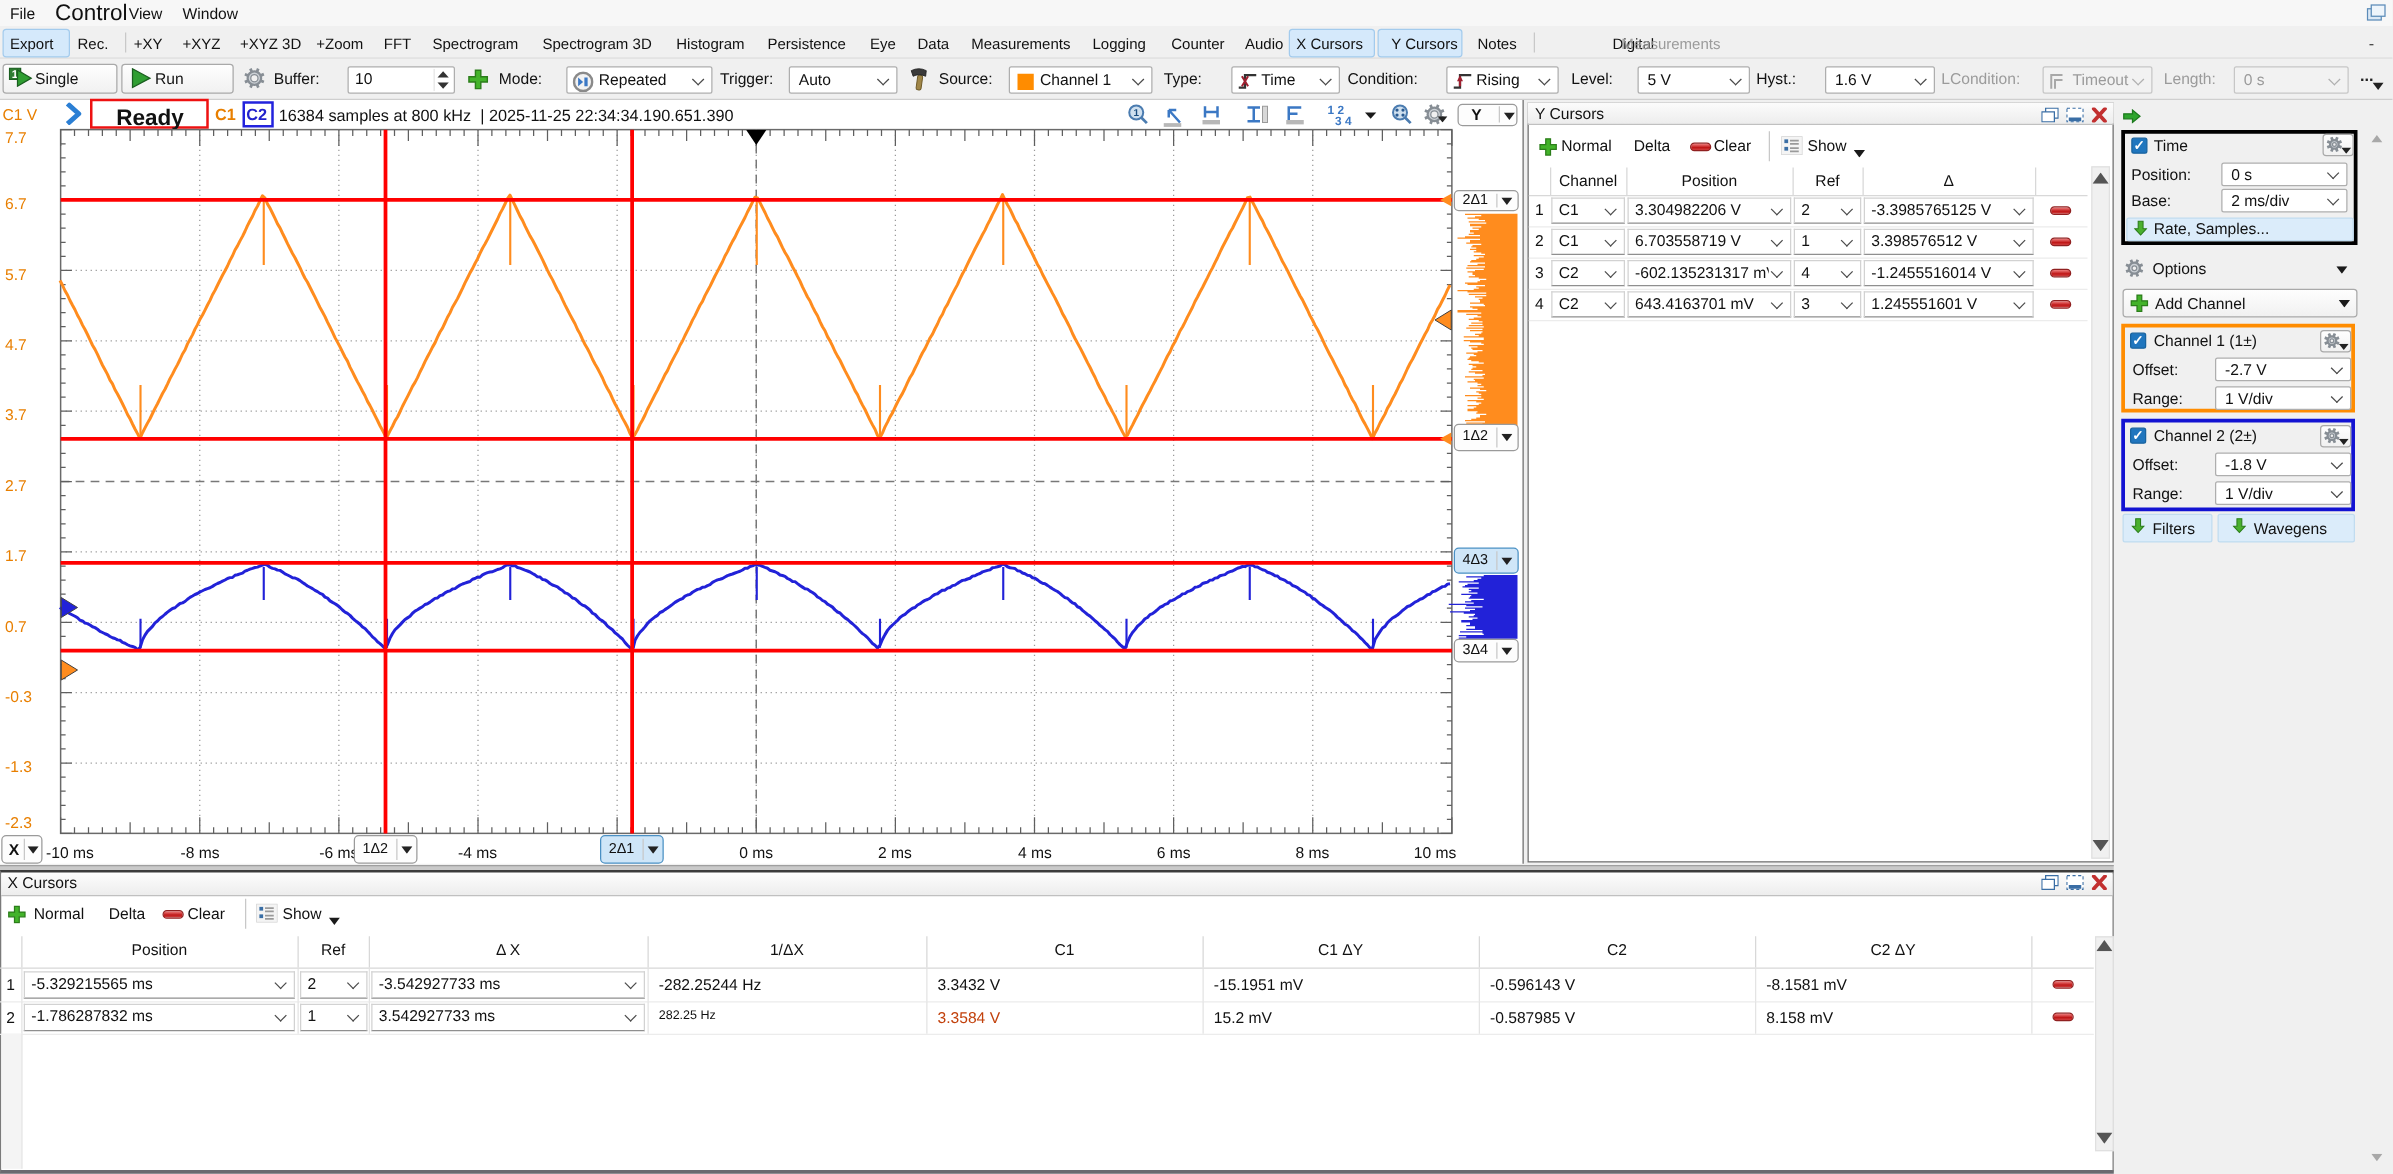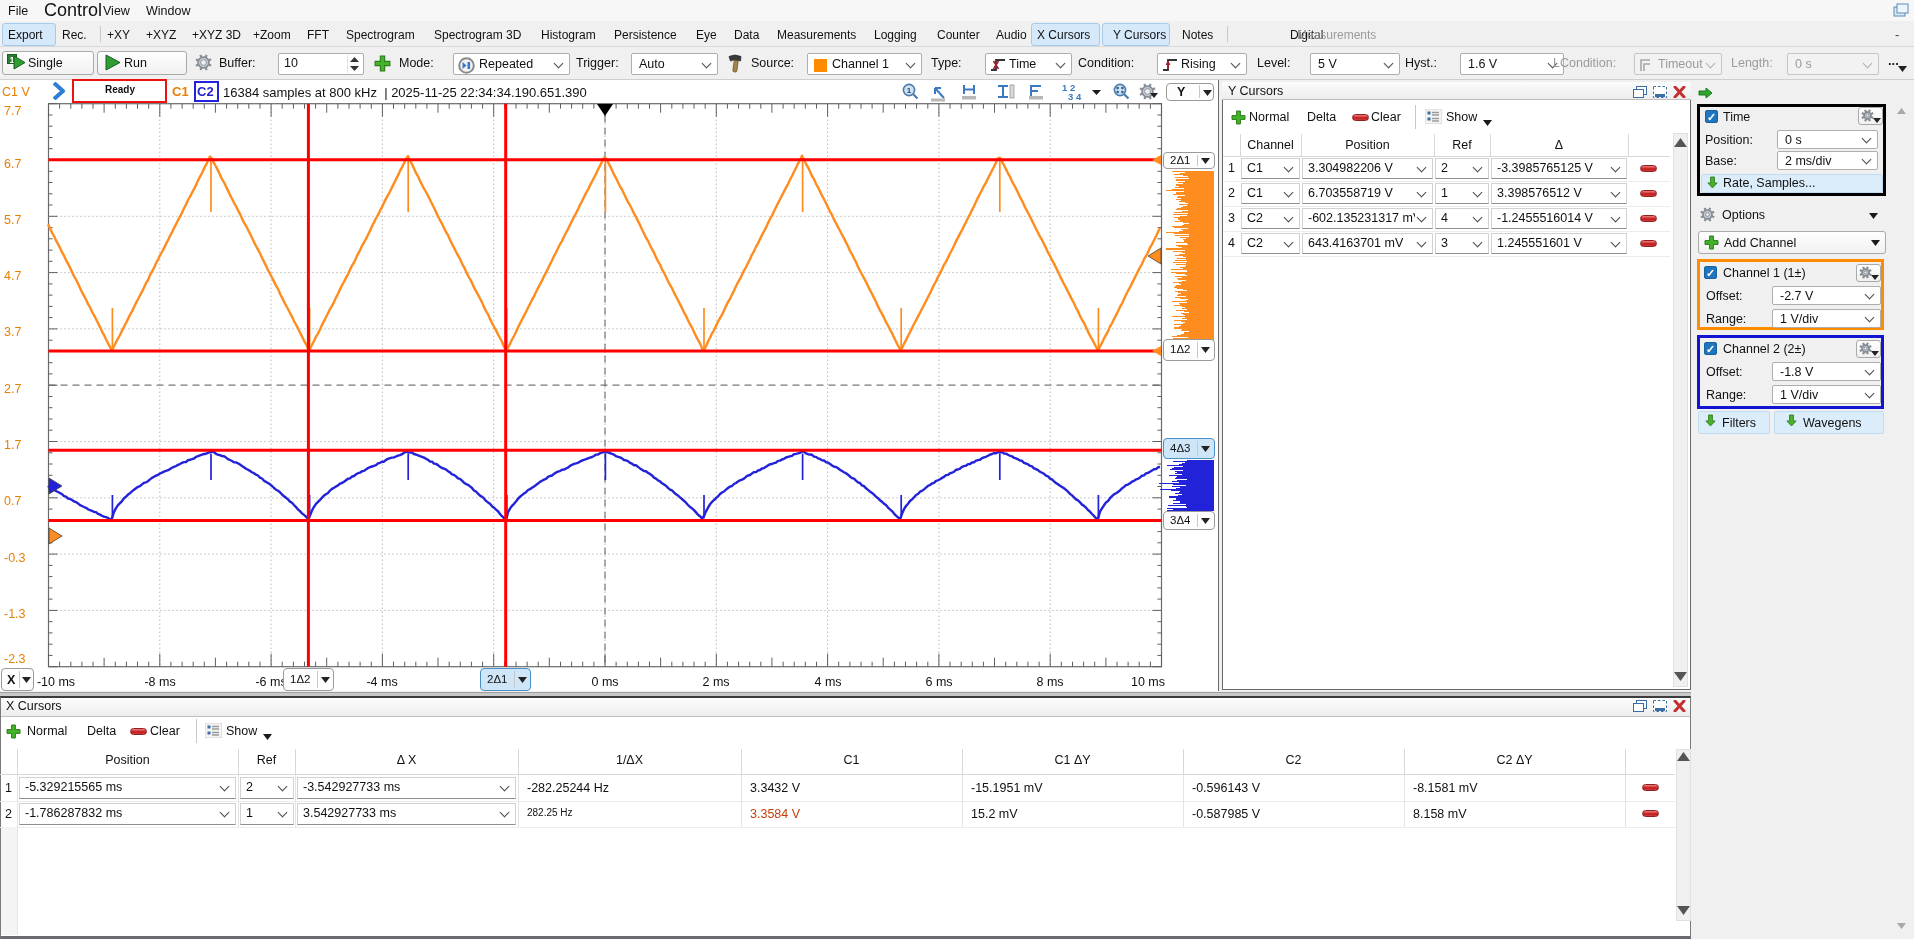--- a/index.html
+++ b/index.html
@@ -139,21 +139,21 @@
     </svg>
 <div class="ctext" style="left:23px;font-size:12.5px;">Rising</div>
 <div class="chev" style="right:7px;top:5.5px;"></div>
 </div>
 <div class="lbl" style="left:1257px;top:56px;font-size:12.5px;color:#111;">Level:</div>
 <div class="combo" style="left:1310px;top:53px;width:90px;height:22px;">
 <div class="ctext" style="left:7px;font-size:12.5px;">5 V</div>
 <div class="chev" style="right:7px;top:5.5px;"></div>
 </div>
 <div class="lbl" style="left:1405px;top:56px;font-size:12.5px;color:#111;">Hyst.:</div>
-<div class="combo" style="left:1460px;top:53px;width:104px;height:22px;">
+<div class="combo" style="left:1460px;top:53px;width:88px;height:22px;">
 <div class="ctext" style="left:7px;font-size:12.5px;">1.6 V</div>
 <div class="chev" style="right:7px;top:5.5px;"></div>
 </div>
 <div class="lbl" style="left:1553px;top:56px;font-size:12.5px;color:#9b9b9b;">LCondition:</div>
 <div class="combo dis" style="left:1634px;top:53px;width:88px;height:22px;">
 <svg class="ab" style="left:5px;top:3.5px" width="15" height="15">
       <path d="M1 13V2h9M4 13V6h6" stroke="#a8a8a8" stroke-width="1.6" fill="none"></path>
     </svg>
 <div class="ctext" style="left:23px;font-size:12.5px;">Timeout</div>
 <div class="chev g" style="right:7px;top:5.5px;"></div>
@@ -166,21 +166,21 @@
 <div class="lbl" style="left:1888px;top:53px;font-size:13px;color:#222;font-weight:bold;">...</div>
 <svg class="ab" style="left:1898px;top:66px" width="9" height="6">
     <polygon points="0,0 9,0 4.5,6" fill="#222"></polygon>
   </svg>
 <div class="ab" style="left:0;top:80px;width:1219px;height:611px;background:#fff;border-right:1px solid #6a6a6a;"></div>
 <div class="lbl" style="left:2px;top:85px;font-size:12.5px;color:#e87f00;">C1 V</div>
 <svg class="ab" style="left:52px;top:82px" width="16" height="18">
     <path d="M2 1l9 8-9 8" stroke="#2b7fd4" stroke-width="4" fill="none" stroke-linejoin="round"></path>
   </svg>
 <div class="ab" style="left:72px;top:79px;width:95px;height:24px;background:#fff;border:2.5px solid #ee1111;"></div>
-<div class="lbl" style="left:120px;top:84px;font-size:10px;color:#111;transform:translateX(-50%);font-weight:bold;">Ready</div>
+<div class="lbl" style="left:120px;top:84px;font-size:18px;color:#111;transform:translateX(-50%);font-weight:bold;">Ready</div>
 <div class="lbl" style="left:172px;top:84px;font-size:13px;color:#e87f00;font-weight:bold;">C1</div>
 <div class="ab" style="left:194px;top:81px;width:25px;height:21px;background:#fff;border:2px solid #2222dd;"></div>
 <div class="lbl" style="left:197px;top:84px;font-size:13px;color:#2222cc;font-weight:bold;">C2</div>
 <div class="lbl" style="left:223px;top:85px;font-size:13px;color:#111;">16384 samples at 800 kHz&nbsp; | 2025-11-25 22:34:34.190.651.390</div>
 <svg class="ab" style="left:898px;top:82px" width="270" height="20">
 <circle cx="11" cy="8" r="5.6" fill="#cfe0ef" stroke="#4b7cb0" stroke-width="1.6"></circle>
     <path d="M15 12l4.5 4.5" stroke="#4b7cb0" stroke-width="2.2"></path>
     <text x="11" y="11" font-size="8" text-anchor="middle" fill="#1a4d80" font-weight="bold">1</text>
 <path d="M46 16L37 6M37 6v6M37 6h6" stroke="#3b78c4" stroke-width="2" fill="none"></path>
     <rect x="33" y="16.5" width="14" height="3" fill="#b8b8b8"></rect>

